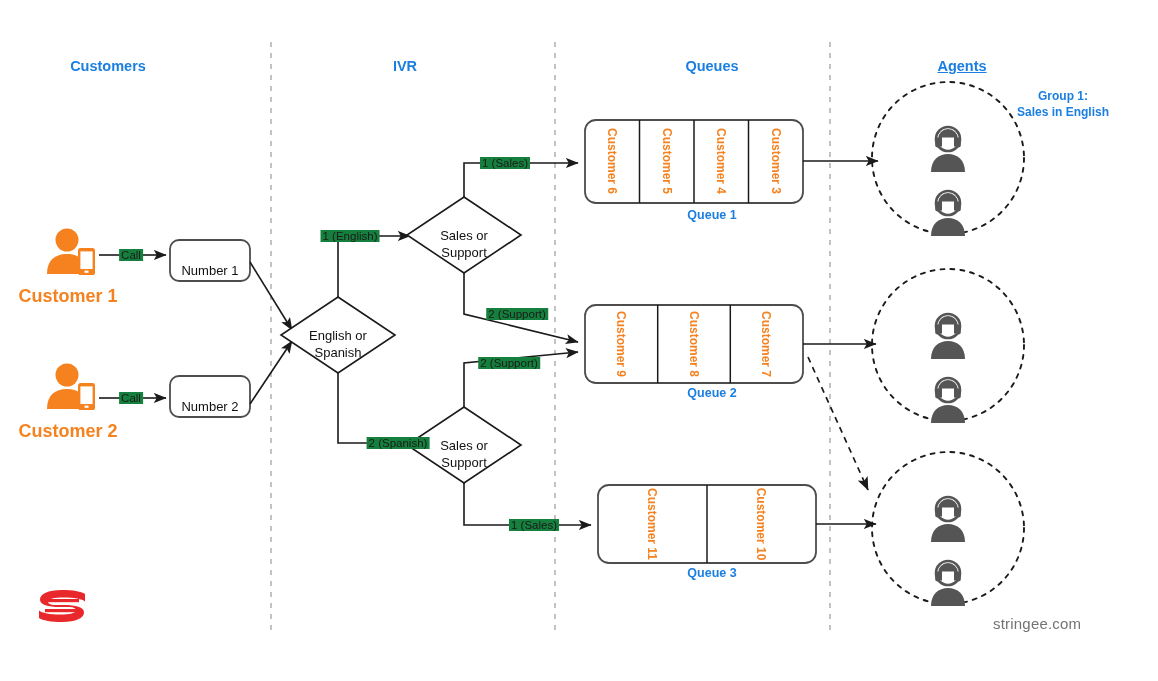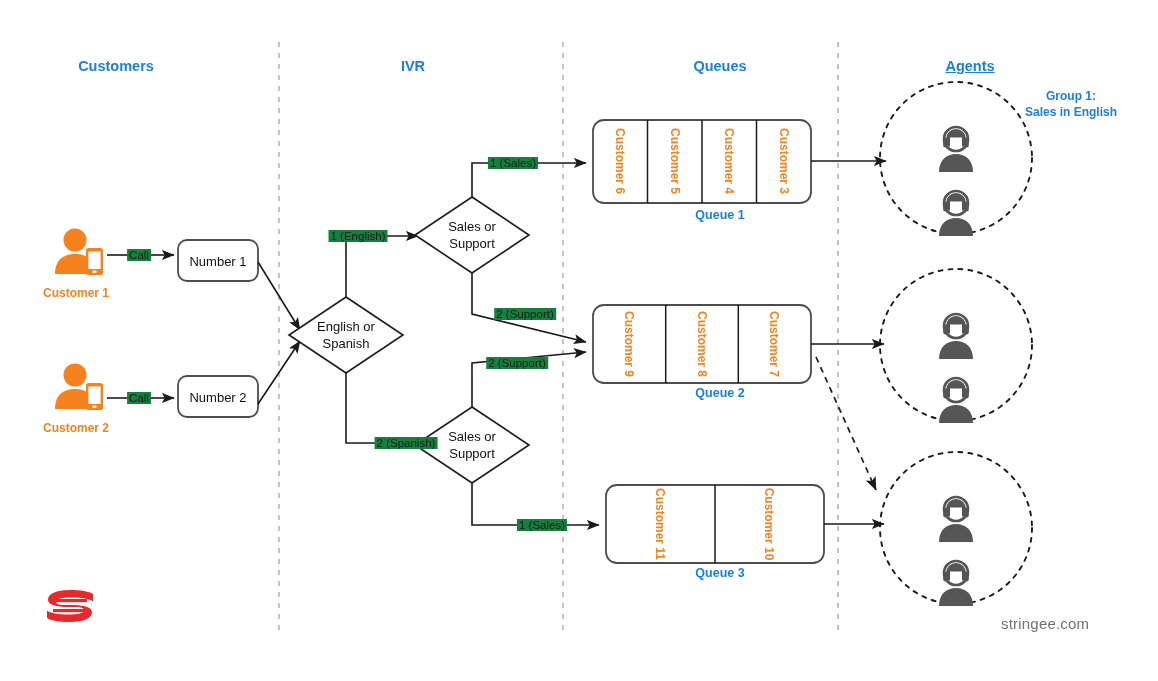--- a/index.html
+++ b/index.html
@@ -5,54 +5,55 @@
   html, body {
     margin: 0; padding: 0;
     background: #ffffff;
   }
   body {
     width: 1158px; height: 681px;
     font-family: "Liberation Sans", sans-serif;
     position: relative;
     overflow: hidden;
   }
-  #stage { position: absolute; left: 8px; top: 0; width: 929px; height: 681px; }
+  #stage { position: absolute; left: 0; top: 0; width: 929px; height: 681px; }
   svg.layer { position: absolute; left: 0; top: 0; width: 1158px; height: 681px; }
 
   .col-header {
     position: absolute;
     color: #1A7FE0;
     font-weight: bold;
     font-size: 14.5px;
     text-align: center;
     white-space: nowrap;
     transform: translateX(-50%);
   }
   .node-label {
     position: absolute;
     font-size: 13px;
     color: #111;
     text-align: center;
     line-height: 17px;
     white-space: nowrap;
     transform: translate(-50%, -50%);
+    margin-top: 9px;
   }
   .edge-label {
     position: absolute;
     font-size: 11.5px;
     color: #1a1a1a;
     white-space: nowrap;
     transform: translate(-50%, -50%);
     background: #15803d;
     padding: 0 2px;
   }
   .cust-caption {
     position: absolute;
     color: #F5821F;
-    font-size: 12px;
+    font-size: 18px;
     font-weight: bold;
     white-space: nowrap;
     transform: translateX(-50%);
   }
   .queue-caption {
     position: absolute;
     color: #1A7FE0;
     font-size: 12.5px;
     font-weight: bold;
     white-space: nowrap;

